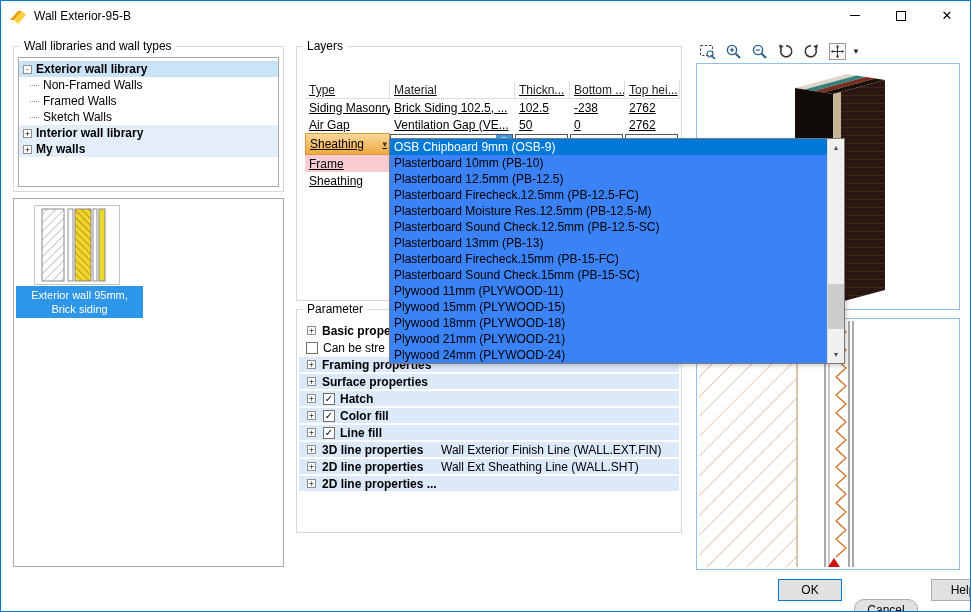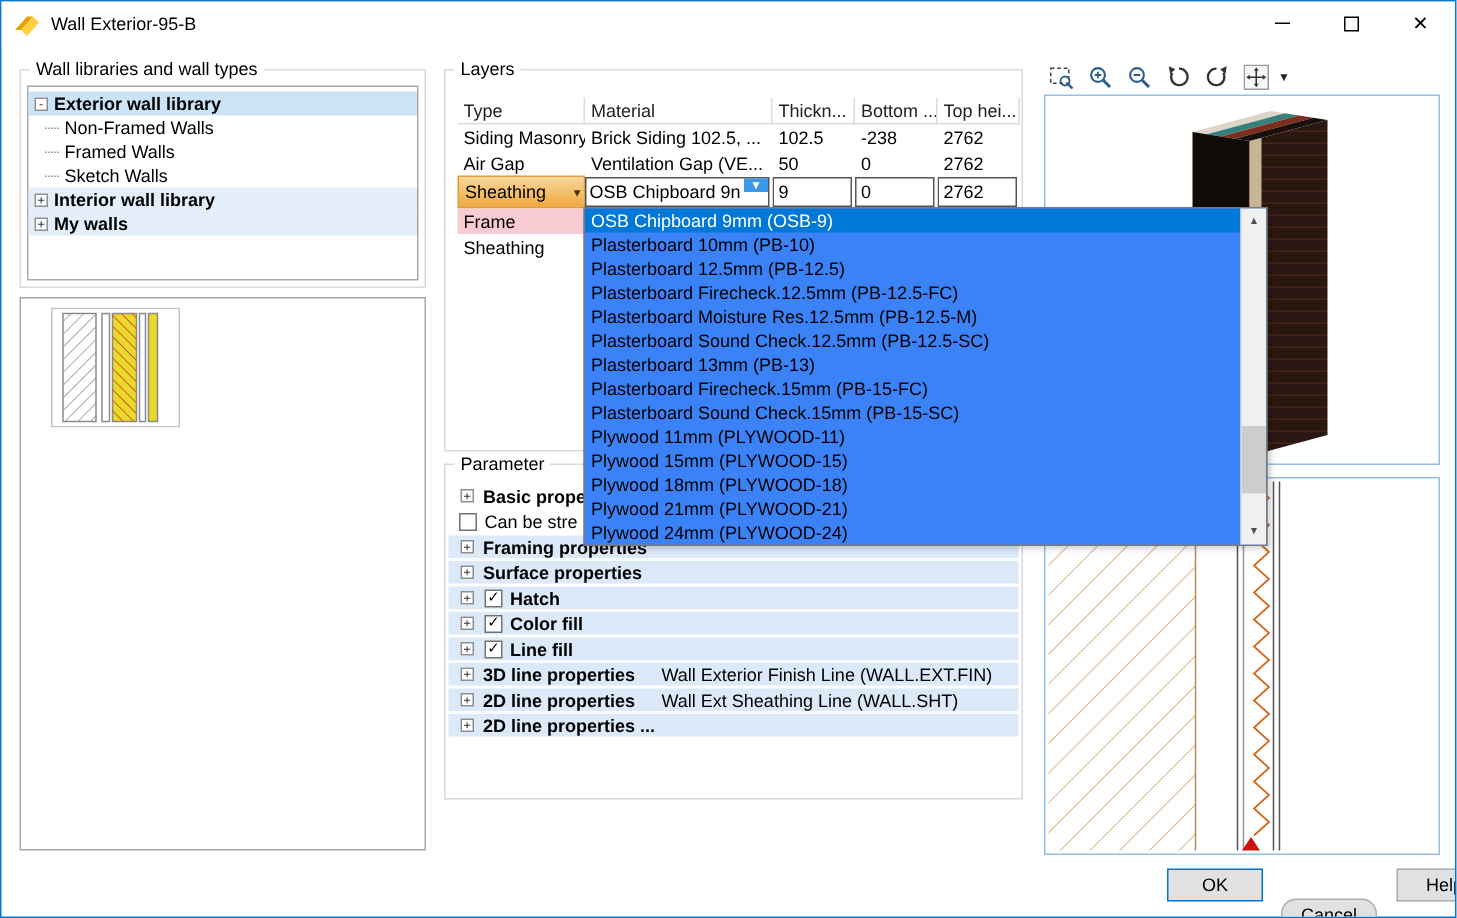--- a/index.html
+++ b/index.html
@@ -145,25 +145,26 @@
         </defs>
         <rect x="0.5" y="0.5" width="85" height="79" fill="#fff" stroke="#c4c4c4"></rect>
         <rect x="8" y="4" width="22" height="72" fill="url(#thatch)" stroke="#8a8a8a"></rect>
         <rect x="34" y="4" width="5" height="72" fill="#fff" stroke="#8a8a8a"></rect>
         <rect x="41" y="4" width="16" height="72" fill="#e8d92a" stroke="#8a8a8a"></rect>
         <rect x="41" y="4" width="16" height="72" fill="url(#tzig)"></rect>
         <rect x="59" y="4" width="4" height="72" fill="#fff" stroke="#8a8a8a"></rect>
         <rect x="65" y="4" width="6" height="72" fill="#e8d92a" stroke="#8a8a8a"></rect>
       </svg>
     </div>
+    <div class="thumb-caption" style="left:2px;top:87px;width:127px;">Exterior wall 95mm, Brick siding</div>
   </div>
 
   <div class="groupbox" style="left:295px;top:45px;width:386px;height:255px;">
     <span class="group-label">Layers</span>
-    <div class="layers-table" style="left:8px;top:18px;width:375px;">
+    <div class="layers-table" style="left:8px;top:34px;width:375px;text-decoration:underline;">
       <div class="lt-header" id="lt-header">
           <div class="cell">Type</div>
           <div class="cell">Material</div>
           <div class="cell">Thickn...</div>
           <div class="cell">Bottom ...</div>
           <div class="cell">Top hei...</div>
         </div>
       <div id="lt-body">
           <div class="lt-row">
             <div class="cell">Siding Masonry</div>

